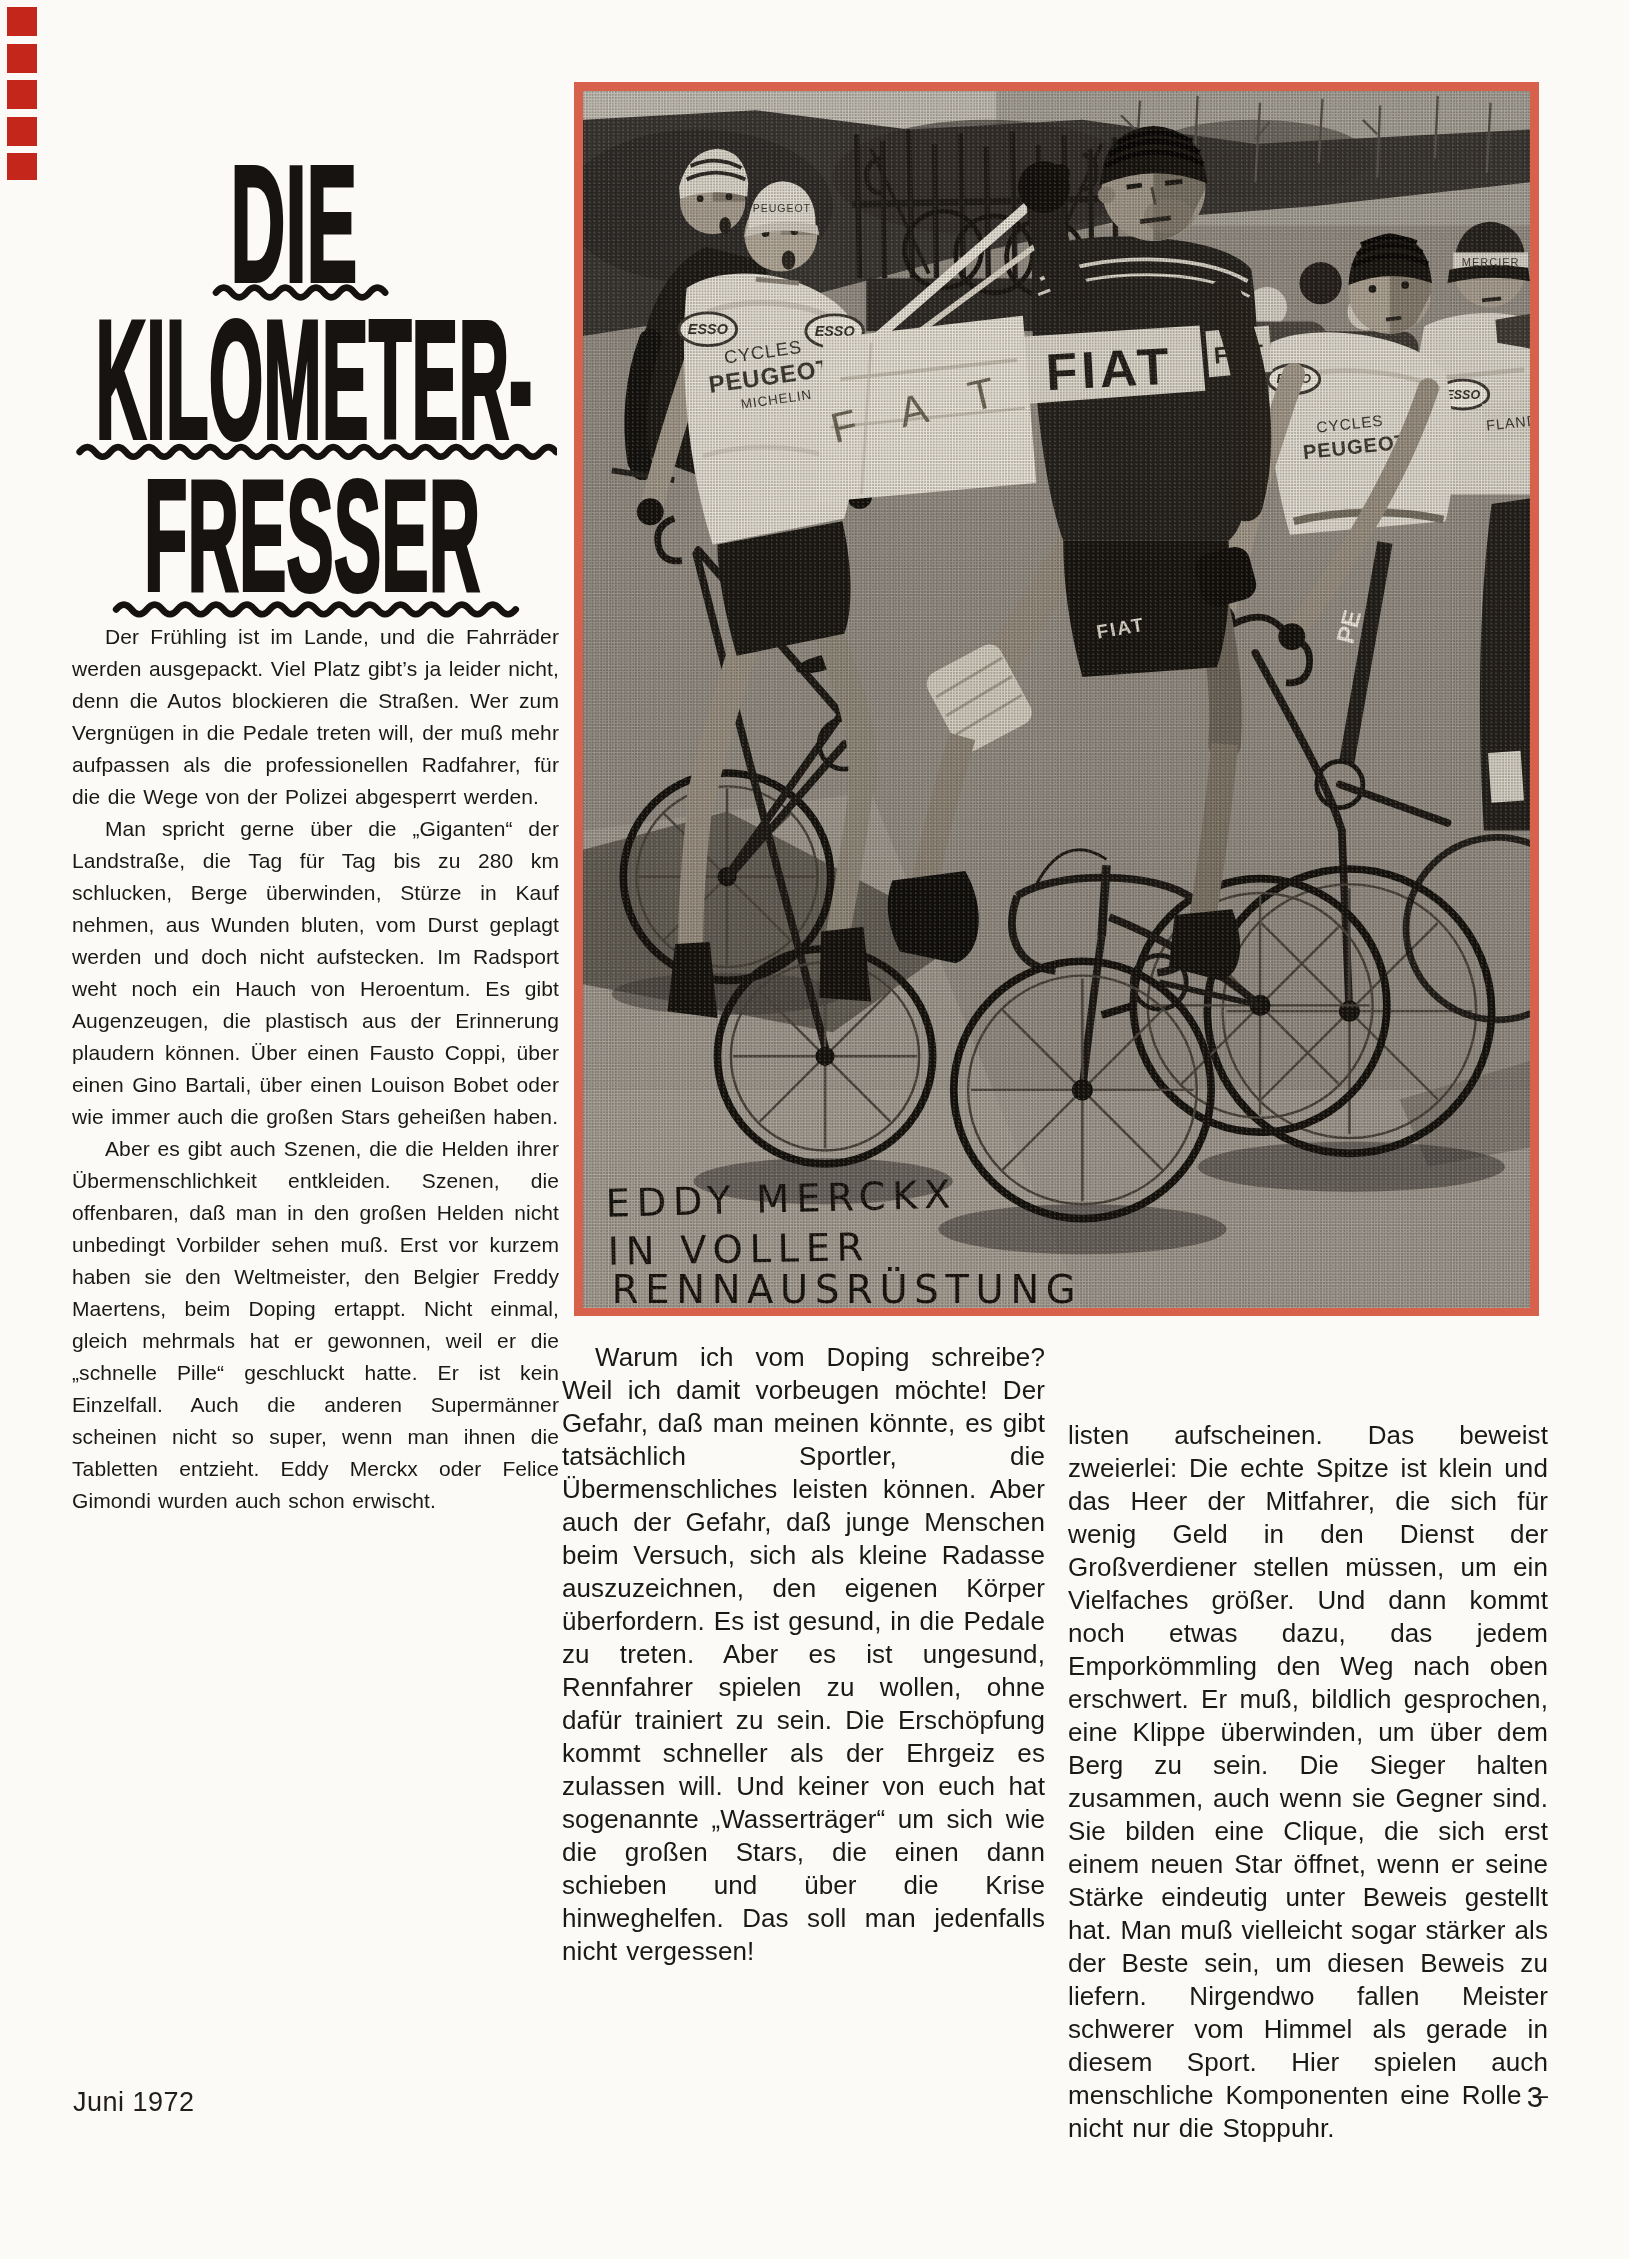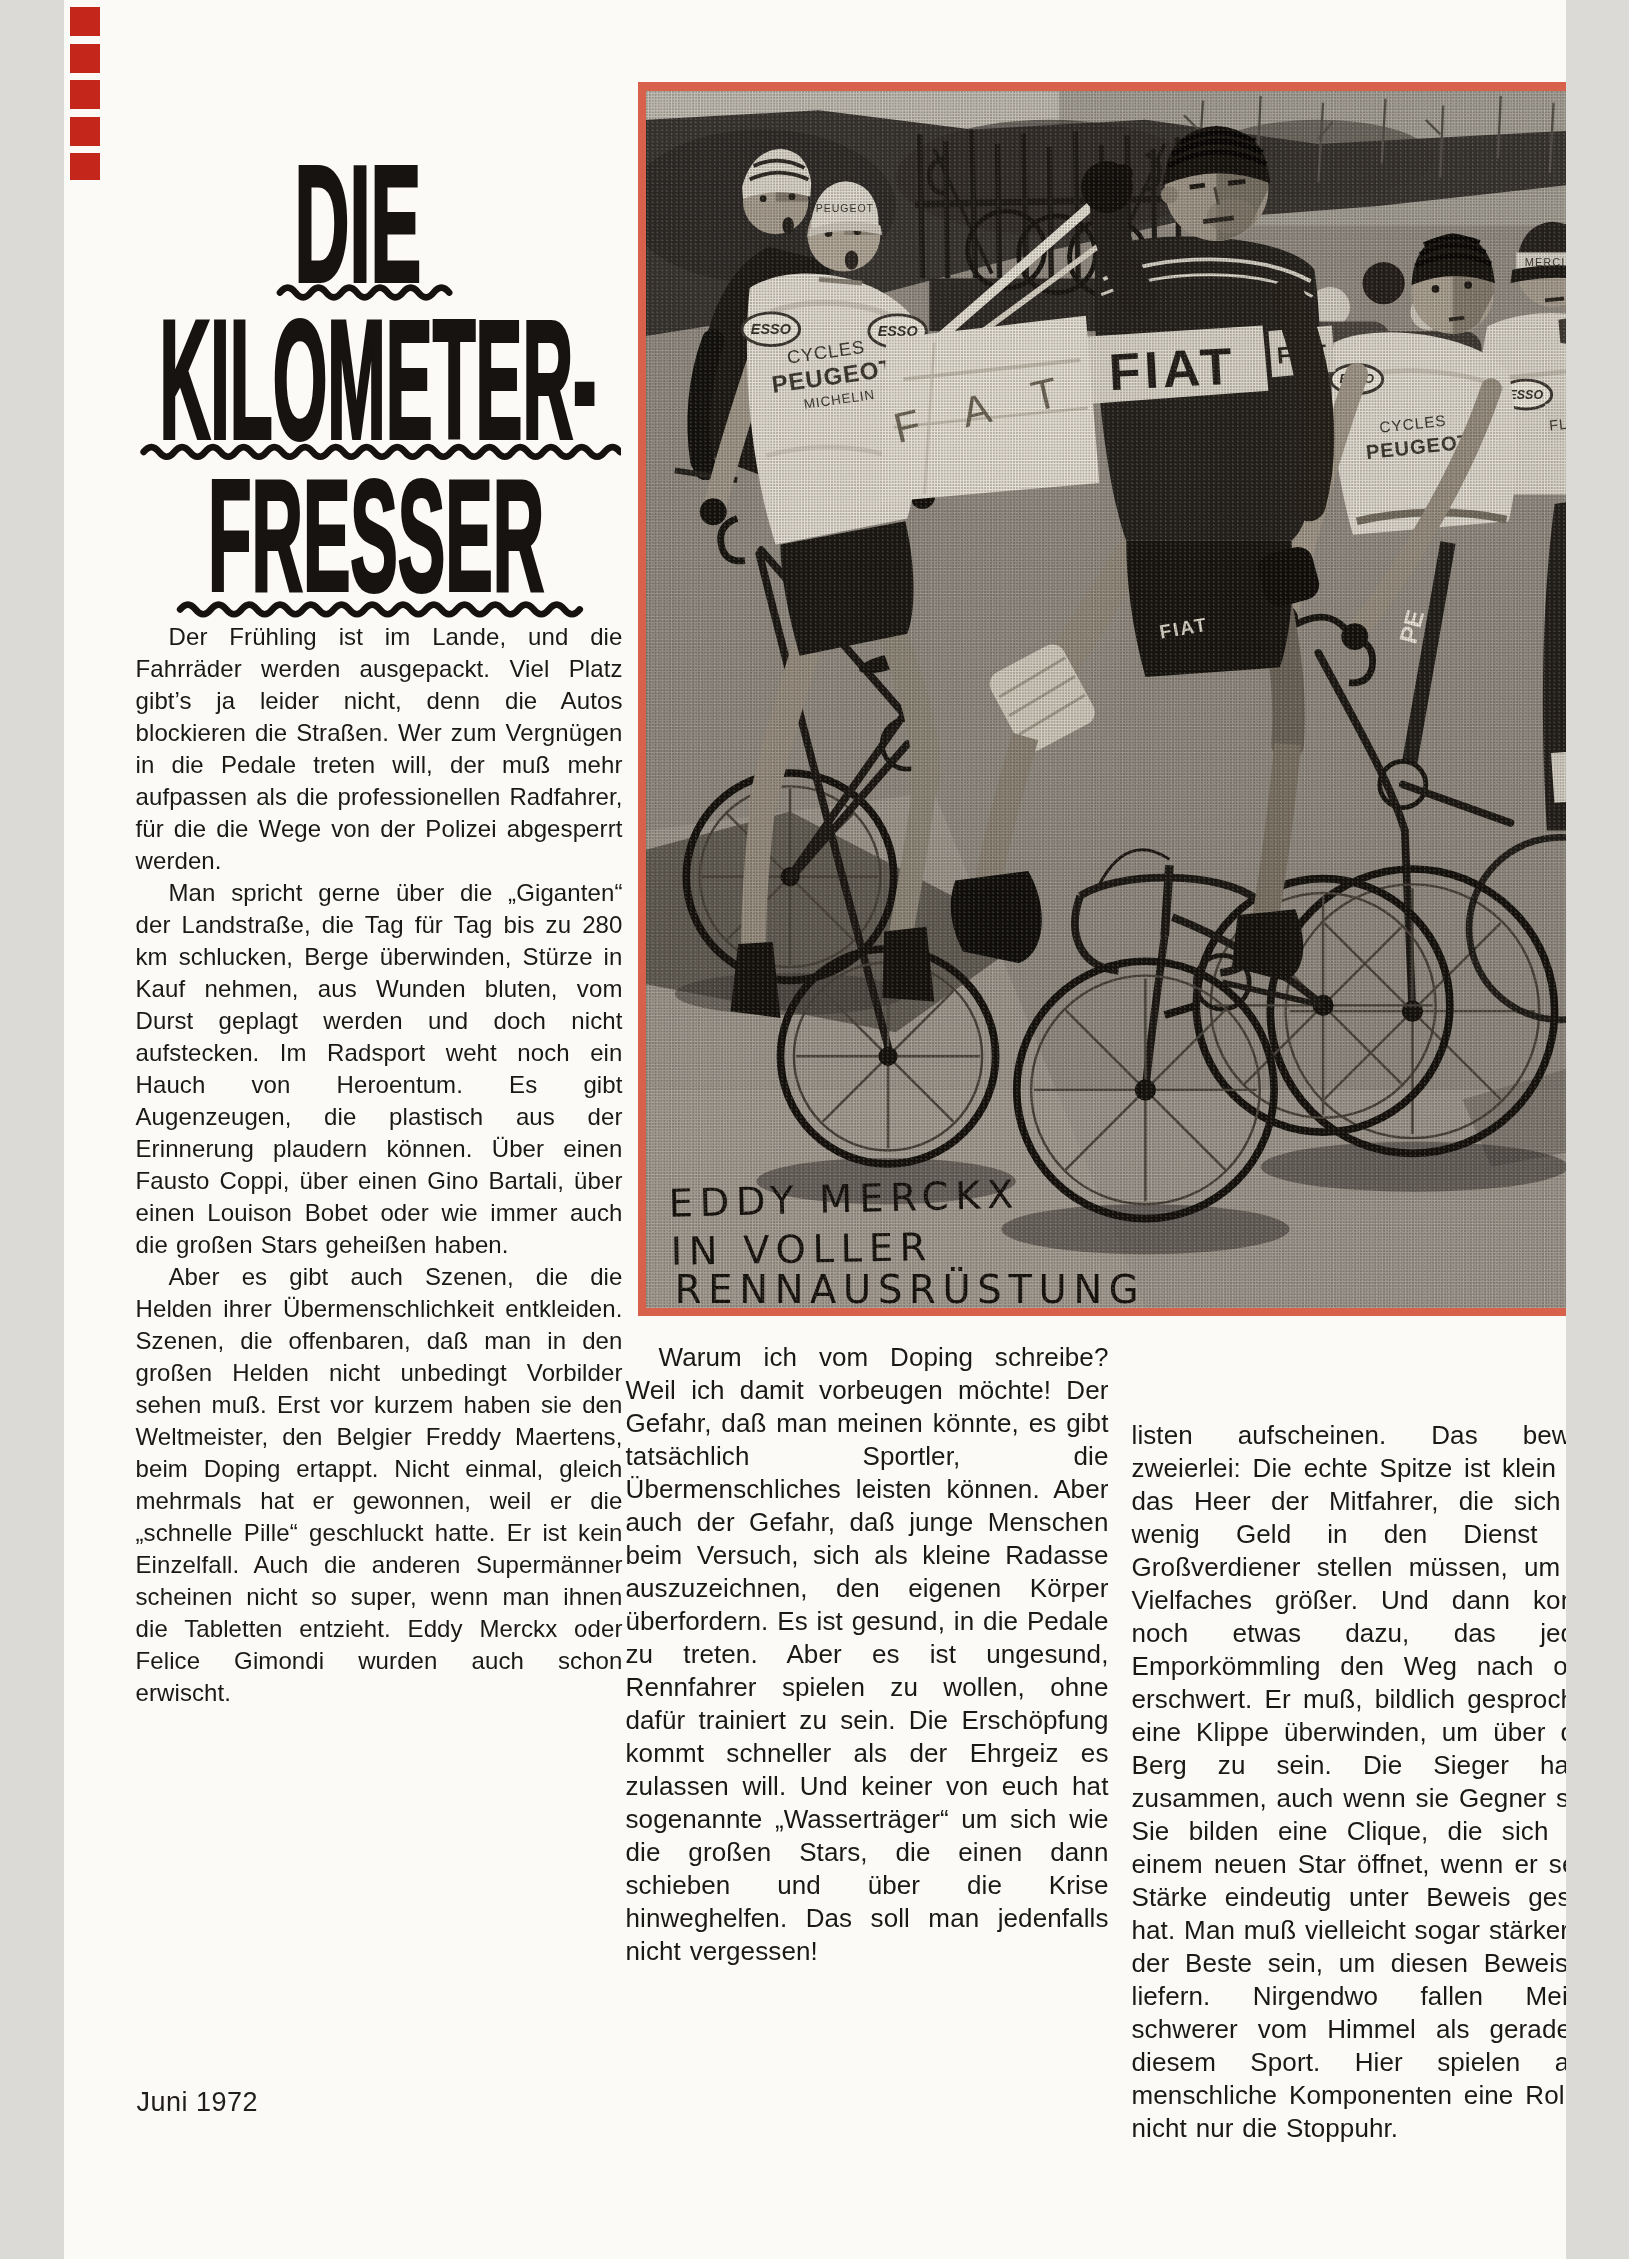--- a/index.html
+++ b/index.html
@@ -1,34 +1,34 @@
 <!DOCTYPE html>
 <html><head>
 <meta charset="utf-8">
 <style>
   html,body{margin:0;padding:0;background:#dcdad6;}
-  .page{position:relative;width:1502px;height:2260px;margin:0 auto;background:#fbfaf7;
+  .page{position:relative;width:1629px;height:2260px;margin:0 auto;background:#fbfaf7;
         font-family:"Liberation Sans",sans-serif;overflow:hidden;color:#1b1916;}
   
   .regmarks{position:absolute;left:6.7px;top:6.7px;width:31px;height:183px;}
   .regmark{position:absolute;left:0;width:30px;height:29px;background:#c5261b;}
   .regmark:nth-child(1){top:0;}
   .regmark:nth-child(2){top:37px;}
   .regmark:nth-child(3){top:73px;}
   .regmark:nth-child(4){top:110px;}
   .regmark:nth-child(5){top:146px;height:27px;}
   
   .headline-svg{position:absolute;left:72px;top:152px;width:485px;height:476px;}
   .hl{font-family:"Liberation Sans",sans-serif;font-weight:bold;fill:#171310;
       stroke:#171310;stroke-width:2.5px;paint-order:stroke;}
   .sq{fill:none;stroke:#151210;stroke-width:7px;stroke-linecap:round;}
   
   .col{position:absolute;text-align:justify;color:#1b1916;}
   .col p{margin:0;text-indent:33px;letter-spacing:0.1px;word-spacing:1.4px;}
-  .col-left{left:72px;top:621px;width:487px;font-size:24px;line-height:32px;}
+  .col-left{left:72px;top:621px;width:487px;font-size:21px;line-height:32px;}
   .col-mid{left:562px;top:1341px;width:483px;font-size:26px;line-height:33px;}
   .col-right{left:1068px;top:1419px;width:480px;font-size:26px;line-height:33px;}
   .col-right p{text-indent:0;}
   
   .photo-frame{position:absolute;left:574px;top:82px;width:965px;height:1234px;
                background:#d7614b;box-sizing:border-box;padding:8.6px;}
   .photo-inner{position:relative;width:947px;height:1217px;background:#8f8a82;overflow:hidden;}
   .scene{display:block;width:947px;height:1217px;}
   .grain,.grain2{position:absolute;inset:0;pointer-events:none;}
   .grain{background-image:repeating-radial-gradient(circle at 1px 1px,rgba(22,17,12,.26) 0 0.8px,rgba(0,0,0,0) 0.8px 2.9px);

